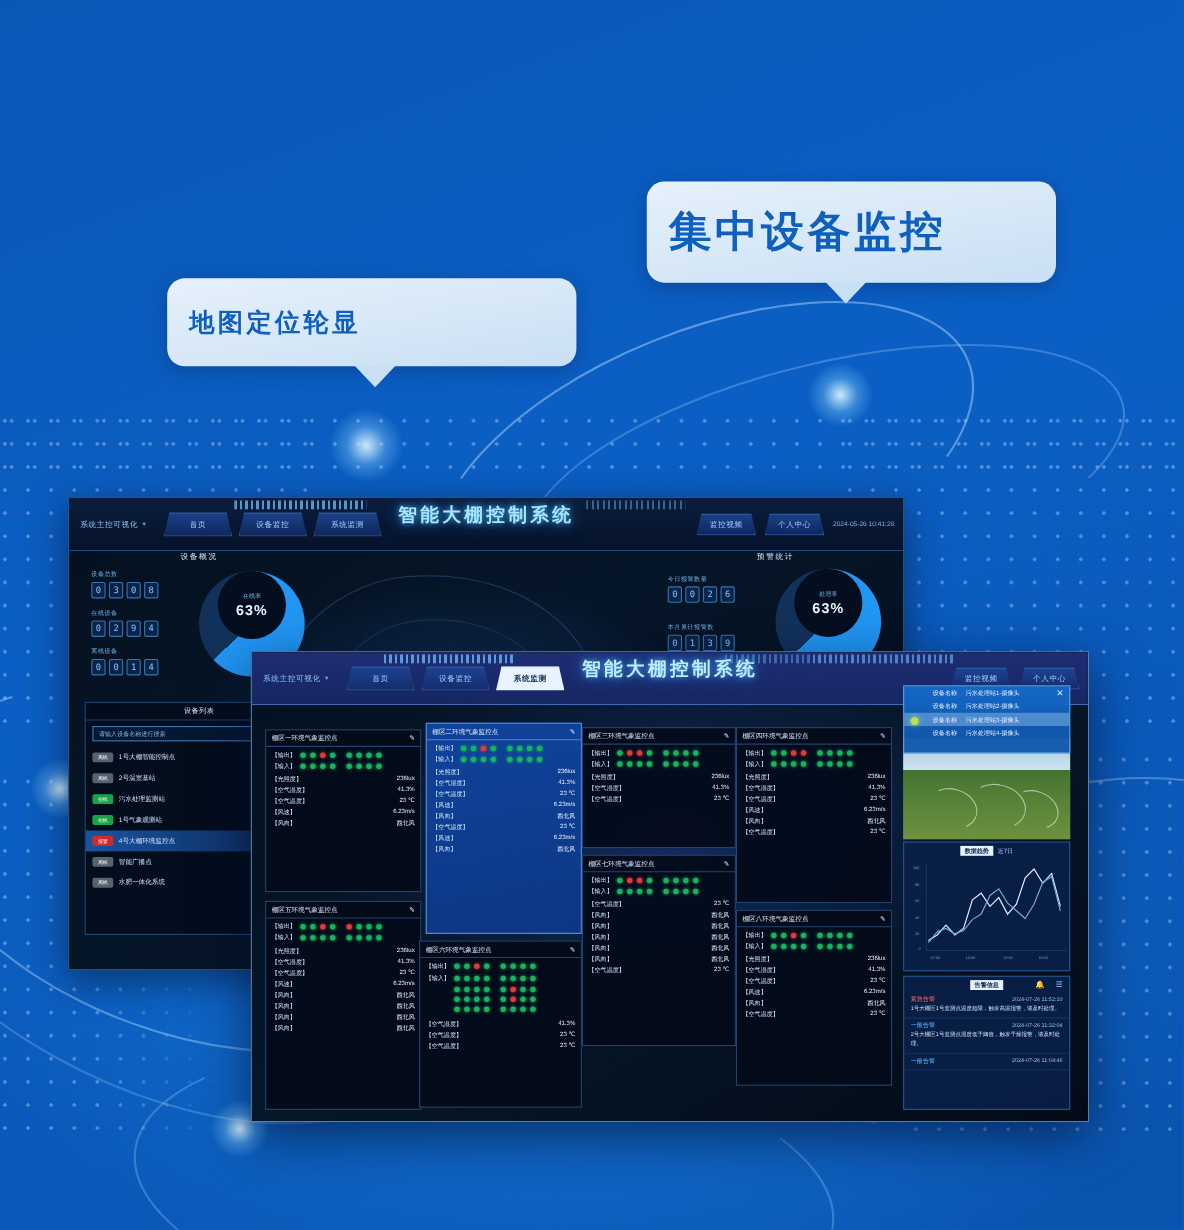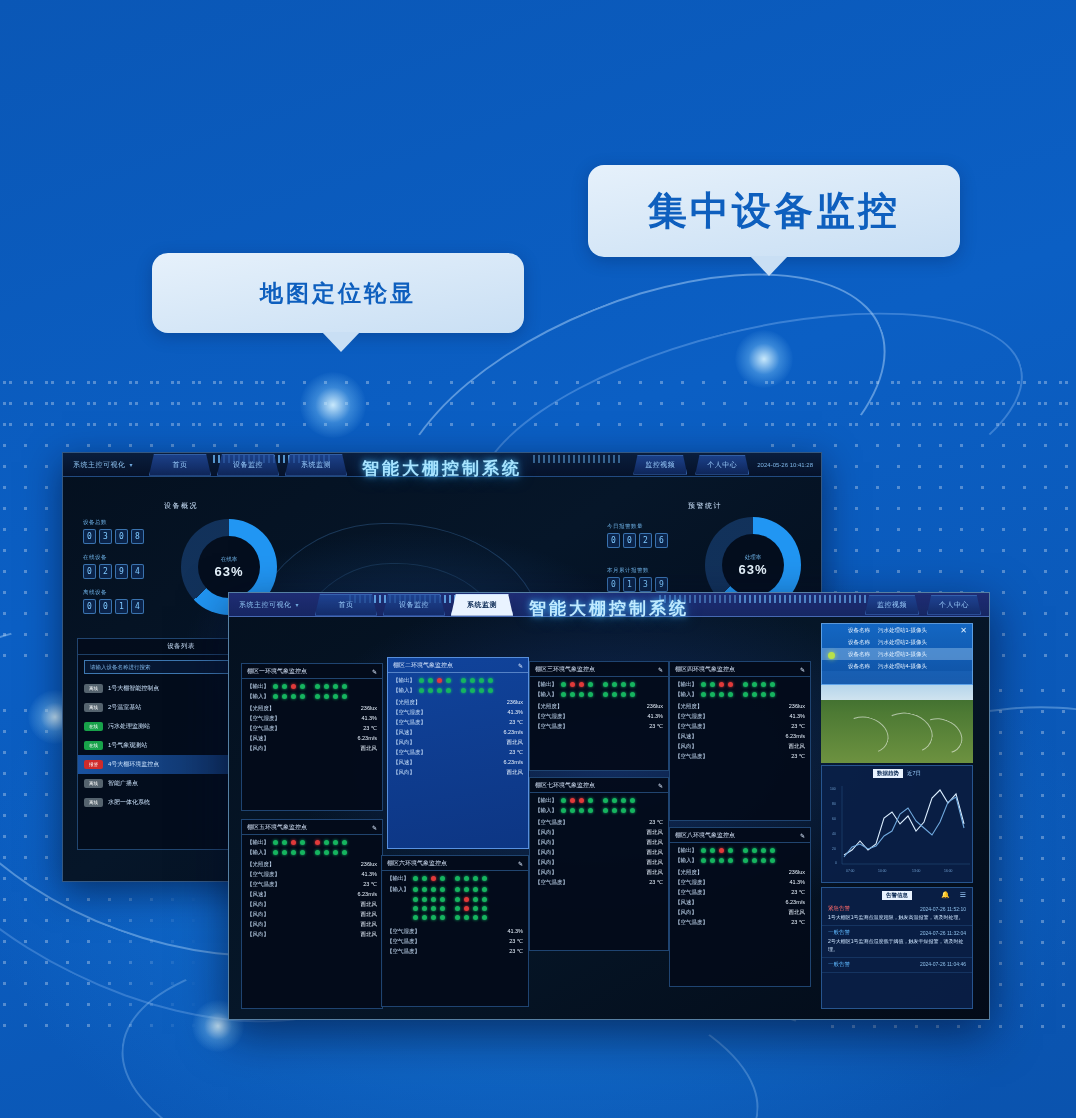--- a/index.html
+++ b/index.html
@@ -51,21 +51,21 @@
     background: radial-gradient(circle, rgba(210,240,255,.95), rgba(140,210,255,.35) 38%, rgba(80,170,255,0) 72%);
     pointer-events: none;
   }
 
   
   .callout {
     position: absolute;
     background: linear-gradient(170deg, #e6f1fb 0%, #c9dff4 100%);
     border-radius: 16px;
     box-shadow: 0 4px 16px rgba(0,20,60,.25);
-    display: flex; align-items: center; justify-content: center;
+    display: flex; align-items: center; justify-content: flex-start; padding-left: 20px;
   }
   .callout .txt {
     color: #0e5fbe;
     font-weight: 700;
     letter-spacing: 3px;
     white-space: nowrap;
   }
   .callout::after {
     content: "";
     position: absolute; bottom: -19px;
@@ -107,21 +107,21 @@
   }
   .mapline {
     position: absolute;
     border: 1px solid rgba(90,160,230,.26);
     border-radius: 48% 52% 40% 60%/55% 45% 58% 42%;
   }
 
   
   .navbar {
     position: absolute; left: 0; right: 0; top: 0;
-    height: 24px;
+    height: 48px;
     display: flex; align-items: center;
     background: linear-gradient(180deg, rgba(10,30,62,.96), rgba(6,18,42,.92));
     border-bottom: 1px solid rgba(80,160,255,.35);
   }
   .dash-front .navbar {
     background: linear-gradient(180deg, rgba(32,46,120,.95), rgba(24,40,104,.92));
     border-bottom-color: rgba(120,180,255,.45);
   }
   .nav-left {
     font-size: 7px; color: #8fc4f2; padding-left: 10px;
@@ -187,21 +187,21 @@
     border: 1px solid rgba(90,170,245,.6);
     border-radius: 2px;
     background: rgba(12,40,82,.8);
     display: flex; align-items: center; justify-content: center;
     font-size: 8px; color: #7fc9ff;
     font-family: "DejaVu Sans Mono", monospace;
   }
   .donut {
     position: absolute;
     border-radius: 50%;
-    display: flex; align-items: center; justify-content: center;
+    display: flex; align-items: flex-start; justify-content: center;
   }
   .donut .hole {
     border-radius: 50%;
     background: #040e1e;
     display: flex; flex-direction: column; align-items: center; justify-content: center;
   }
   .donut .g-cap { font-size: 5.5px; color: #6fb3e8; margin-bottom: 1px; }
   .donut .g-val { font-size: 13px; color: #e9f6ff; font-weight: 700; letter-spacing: 1px; }
 
   

